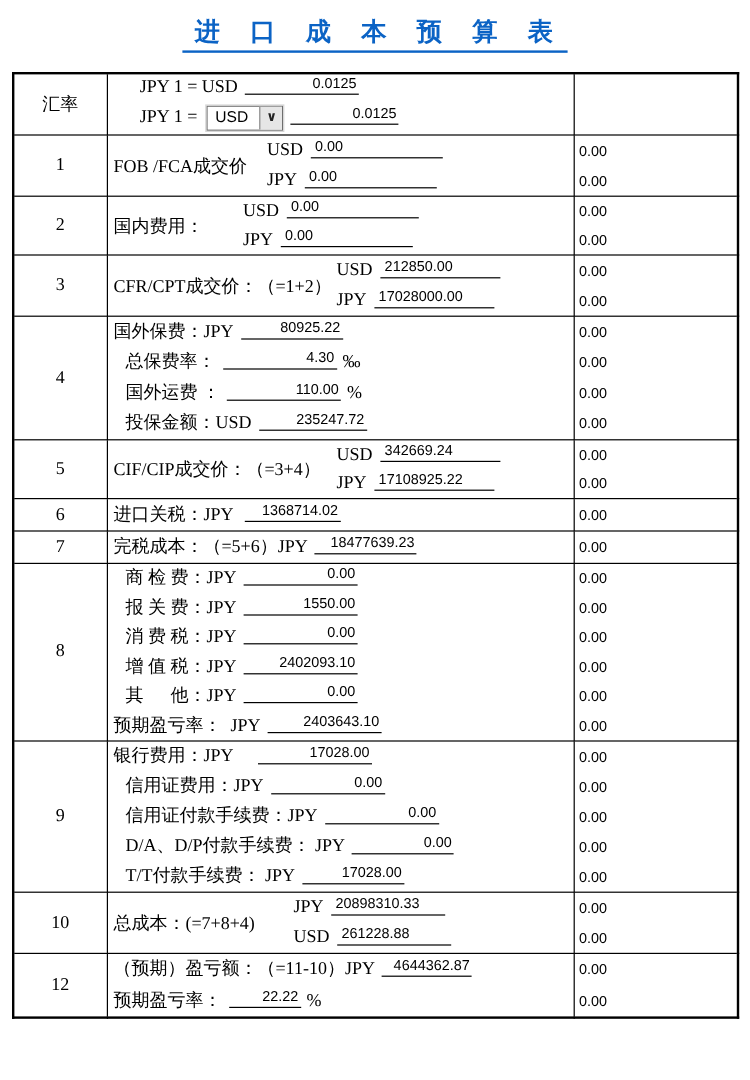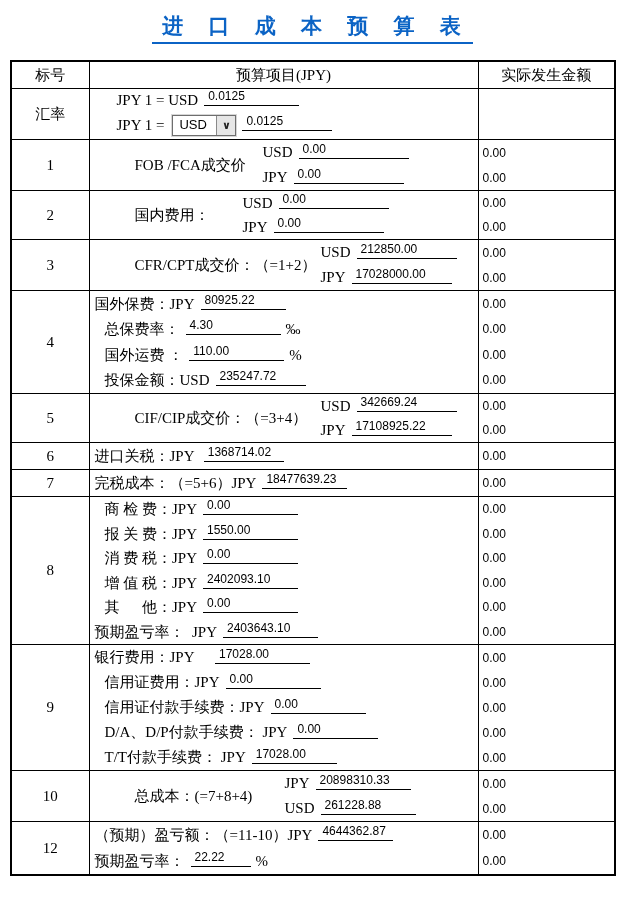--- a/index.html
+++ b/index.html
@@ -16,35 +16,35 @@
   }
   
   table.budget{
     border-collapse:collapse;table-layout:fixed;width:604px;
     margin:16px 0 0 10px;border:2px solid #000;
   }
   td{border:1px solid #000;padding:0;vertical-align:middle;}
   .hdr td{height:26px;text-align:center;font-size:15px;}
   .idcell{text-align:center;font-size:15px;}
   
-  .fill{display:flex;flex-direction:column;justify-content:space-around;padding-left:5px;box-sizing:border-box;}
+  .fill{display:flex;flex-direction:column;justify-content:space-around;padding-left:5px;box-sizing:border-box;text-align:right;}
   .afill{display:flex;flex-direction:column;justify-content:space-around;box-sizing:border-box;}
   .line{display:flex;align-items:center;font-size:15px;white-space:pre;line-height:1.1;}
   .pre{white-space:pre;}
   .suf{margin-left:5px;}
   .ind{margin-left:10px;}
   .rate-ind{margin-left:22px;}
   .uval{
     display:inline-block;border-bottom:1px solid #000;margin-left:6px;
     font-family:"Liberation Sans","DejaVu Sans",sans-serif;font-size:12px;
     padding:0 2px 3px 4px;box-sizing:border-box;transform:translateY(-2px);
     line-height:1;min-height:14px;
   }
   .srow{display:flex;align-items:center;padding-left:5px;box-sizing:border-box;}
-  .side{white-space:pre;font-size:15px;flex-shrink:0;margin-left:40px;}
+  .side{white-space:pre;font-size:15px;flex-shrink:0;}
   .sfill{display:flex;flex-direction:column;justify-content:space-around;height:100%;}
   .aline{
     font-family:"Liberation Sans","DejaVu Sans",sans-serif;font-size:12px;
     padding-left:4px;line-height:1;
   }
   
   .sel{
     display:inline-flex;align-items:stretch;border:1px solid #6e6e6e;
     background:#fff;height:21px;margin-left:8px;box-sizing:border-box;
     font-family:"Liberation Sans","DejaVu Sans",sans-serif;font-size:13px;
@@ -65,25 +65,20 @@
 </div>
 
 <table class="budget">
   <colgroup>
       <col style="width:78px">
       <col style="width:389px">
       <col style="width:137px">
     </colgroup>
 
   <tbody>
-      <tr class="hdr">
-    <td>标号</td>
-    <td>预算项目(JPY)</td>
-    <td>实际发生金额</td>
-  </tr>
 
   <tr>
     <td class="idcell">汇率</td>
     <td>
       <div class="fill" style="height:50px">
         <div class="line rate-ind">
           <span class="pre">JPY 1 = USD</span>
           <span class="uval" style="width:95px"><span>0.0125</span></span>
         </div>
         <div class="line rate-ind">

